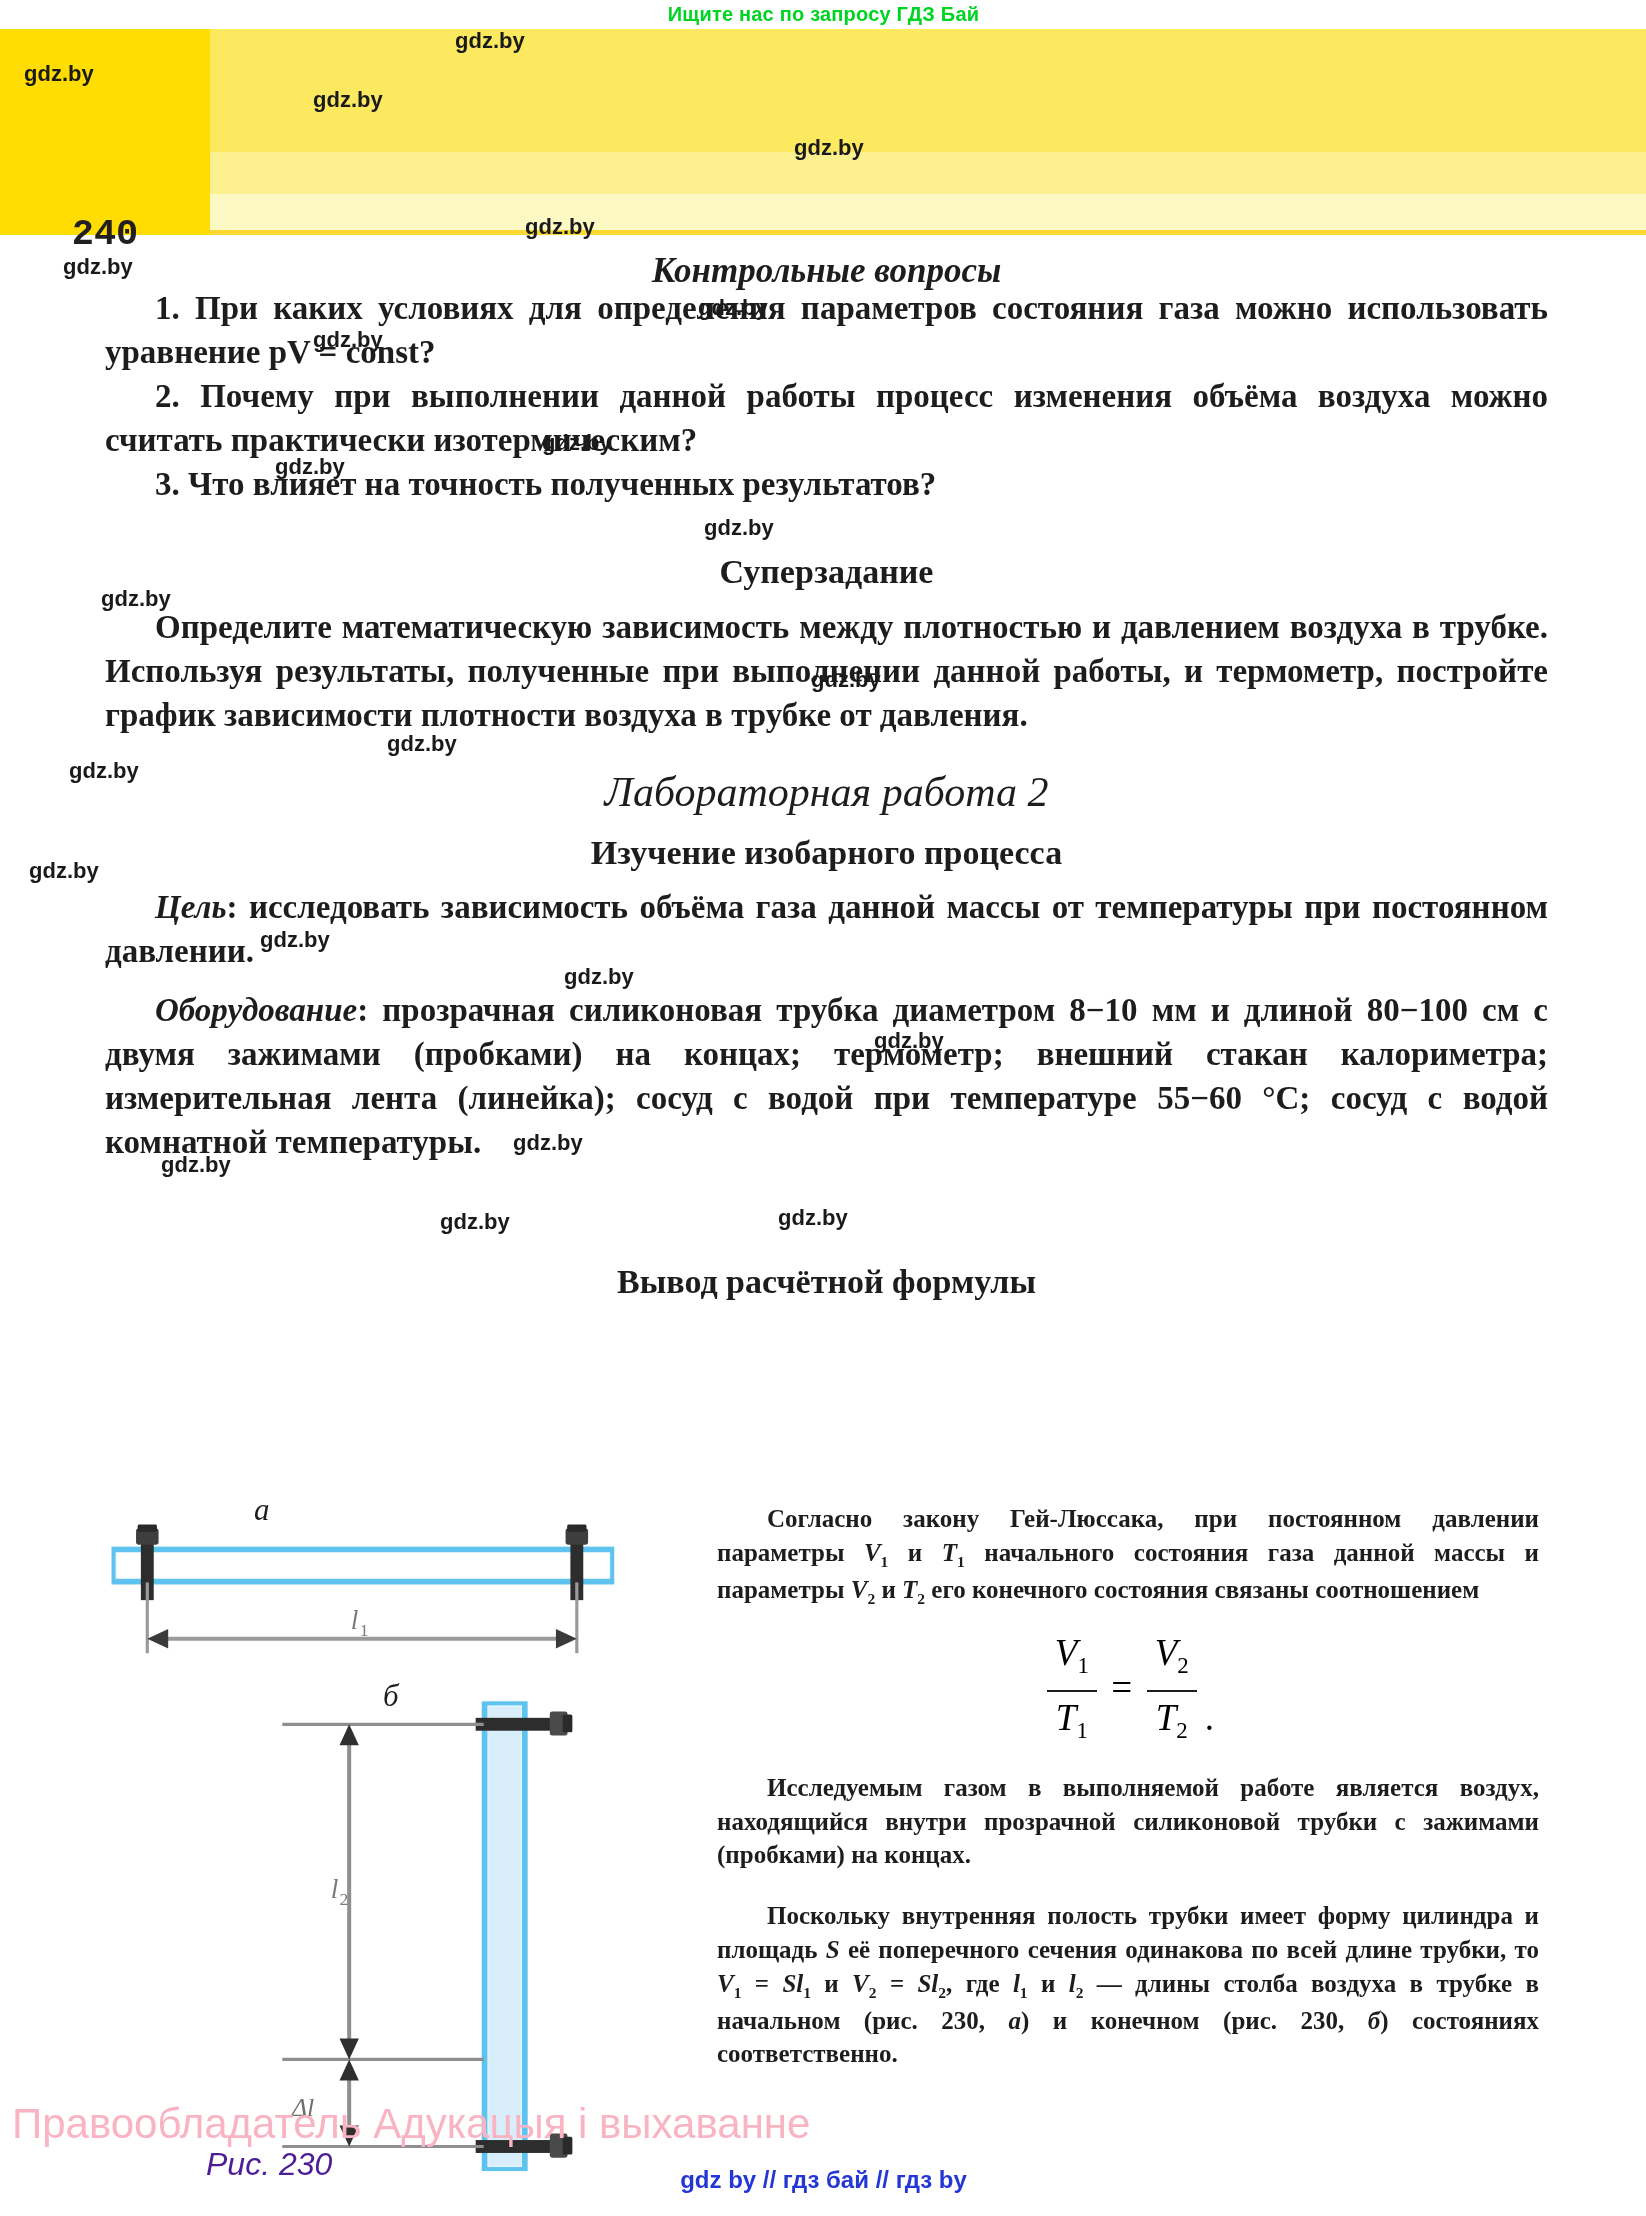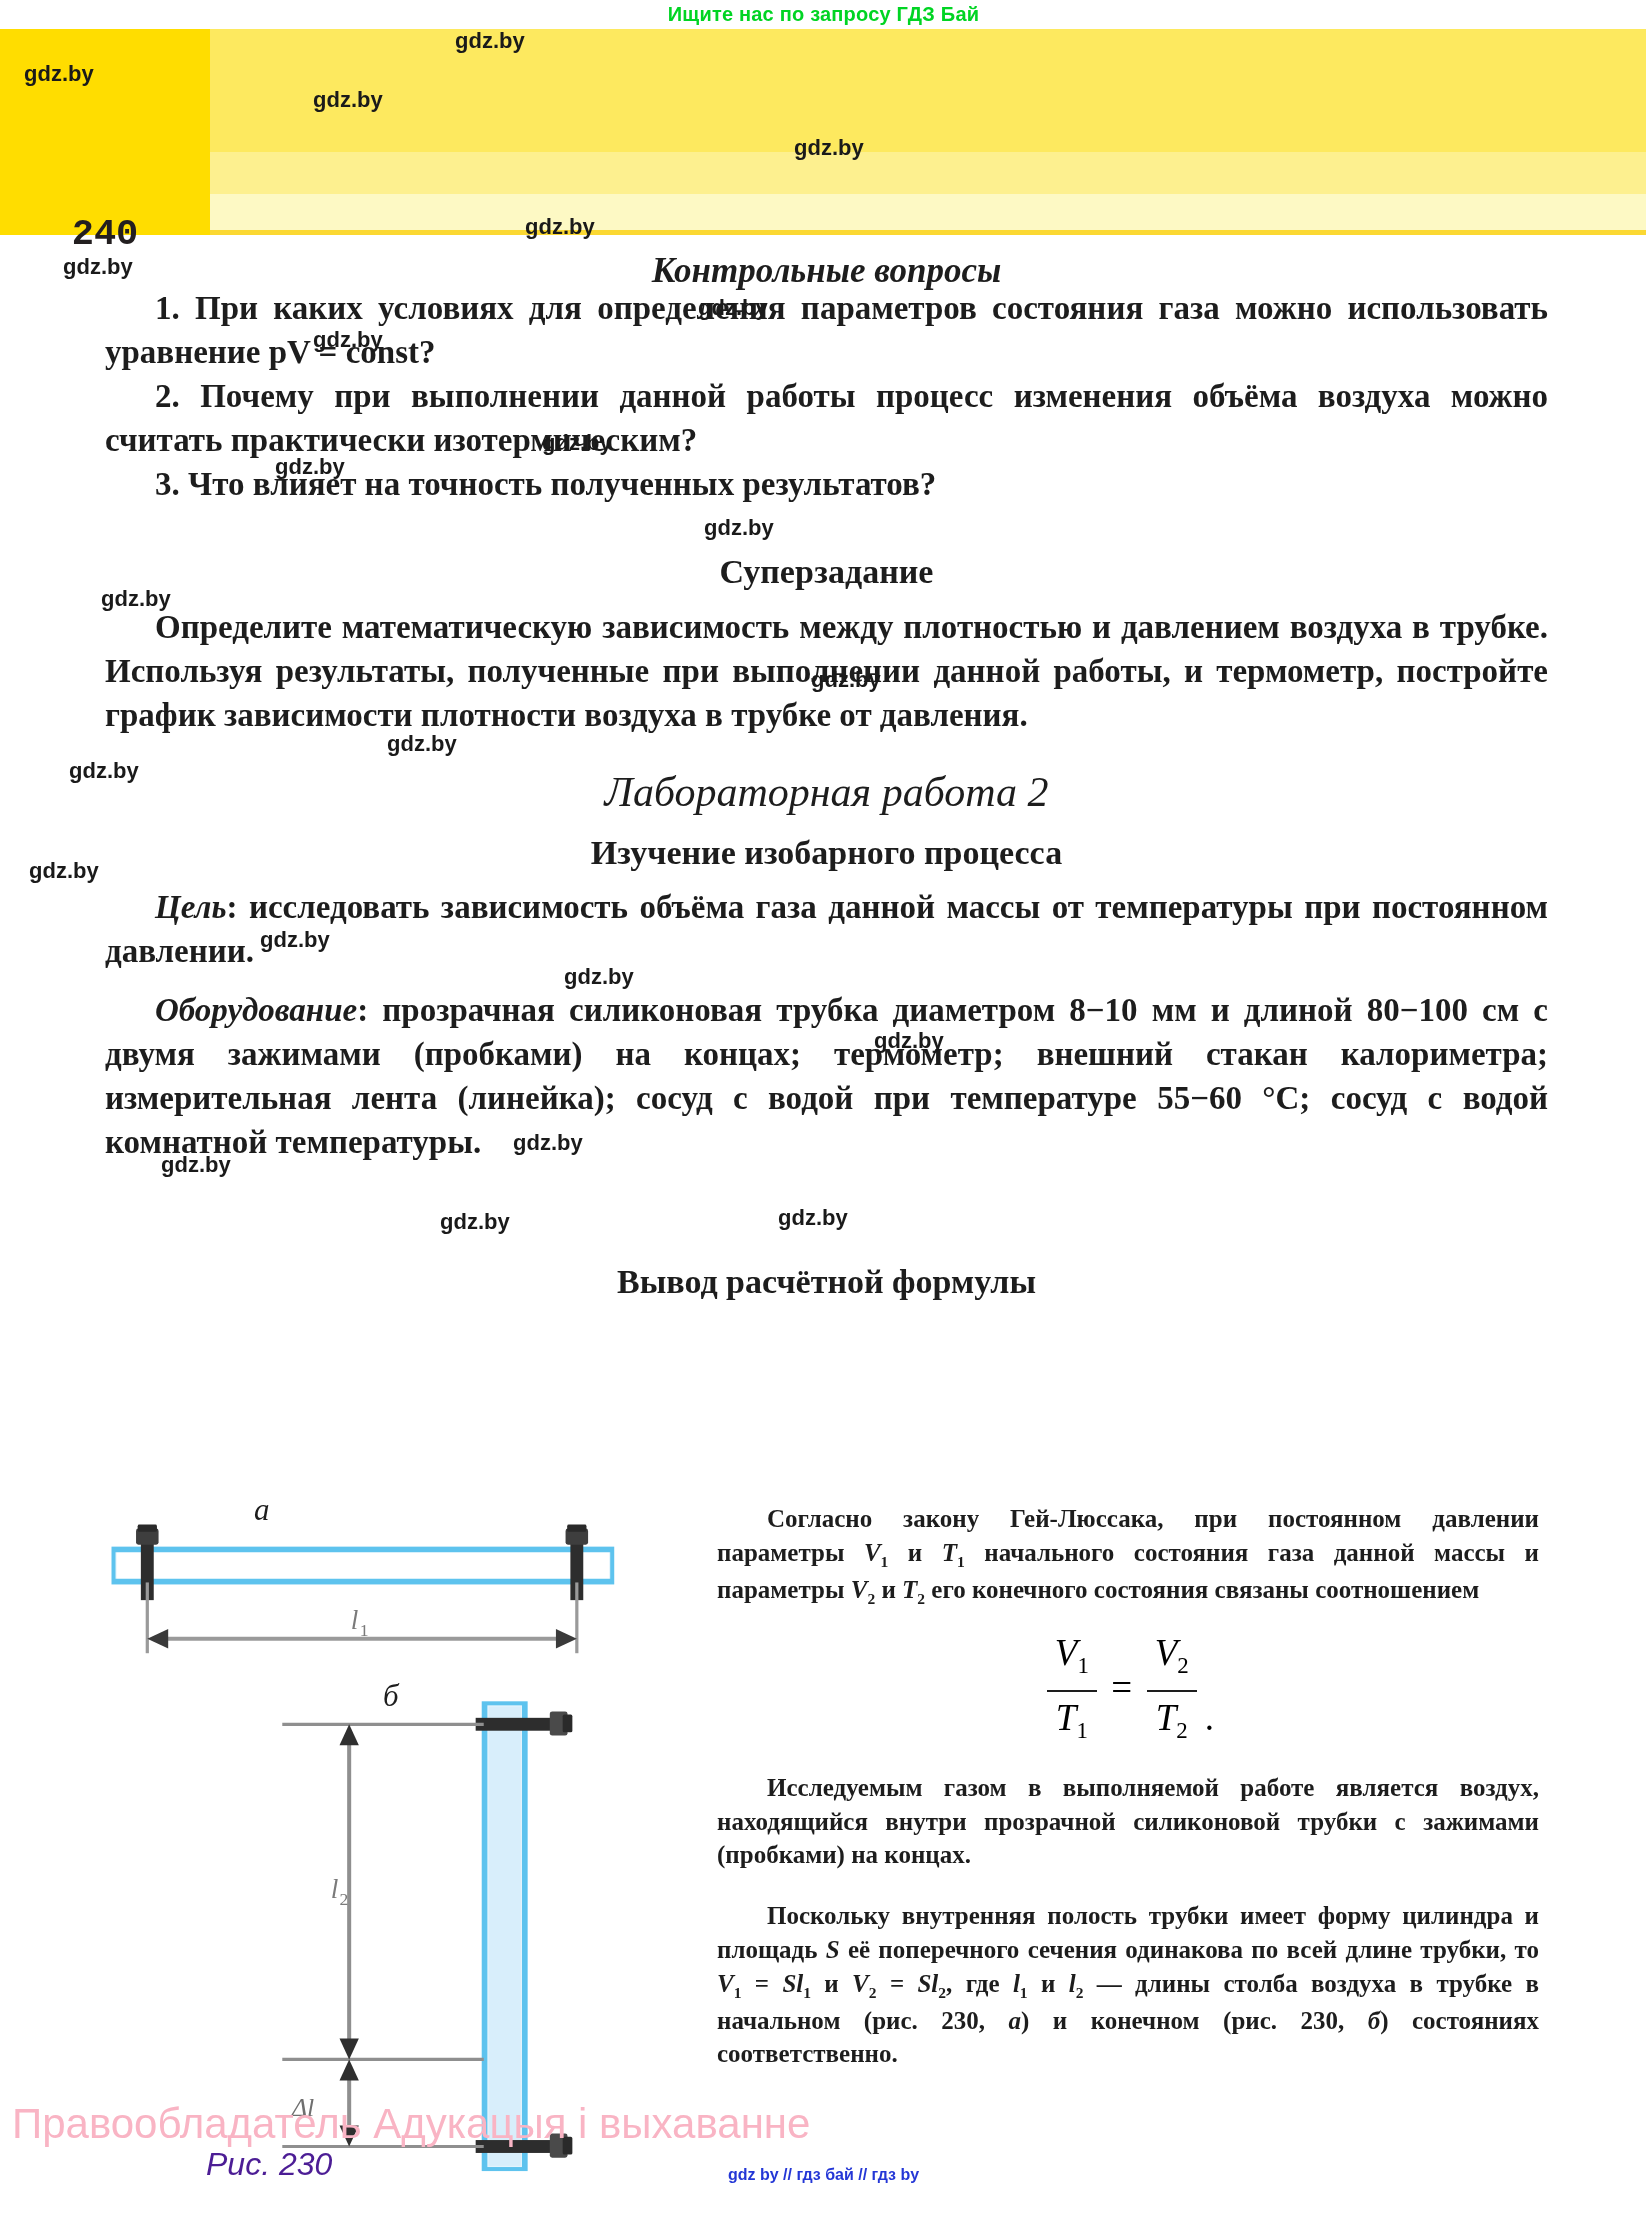--- a/index.html
+++ b/index.html
@@ -133,21 +133,21 @@
   }
   
   .footer-pink{
     position:absolute;left:12px;top:2100px;width:1647px;text-align:left;
     font-family:"Liberation Sans", sans-serif;
     font-size:42px;color:#f9b4c4;white-space:nowrap;
   }
   .footer-blue{
     position:absolute;left:0;top:2166px;width:1647px;text-align:center;
     font-family:"Liberation Sans", sans-serif;
-    font-size:16px;font-weight:bold;color:#2437d6;
+    font-size:24px;font-weight:bold;color:#2437d6;
   }
 </style>
 </head>
 <body>
 
 <div class="promo">Ищите нас по запросу ГДЗ Бай</div>
 
 <div class="header">
   <div class="hdr-band-top"></div>
   <div class="hdr-band-mid"></div>

